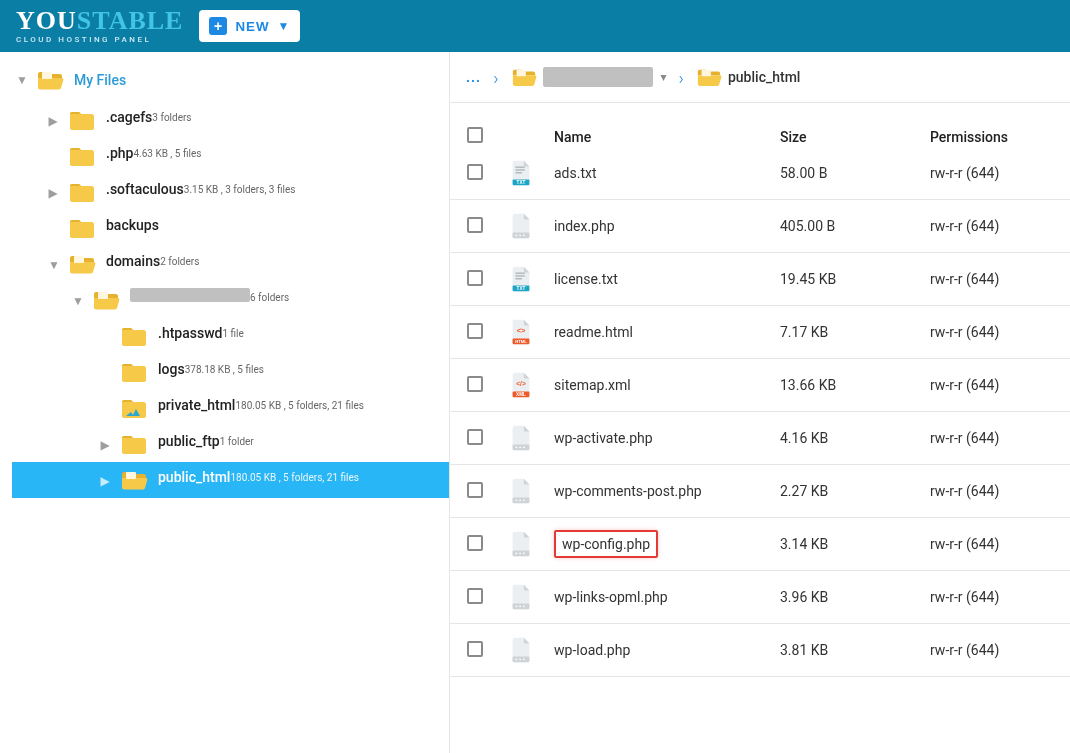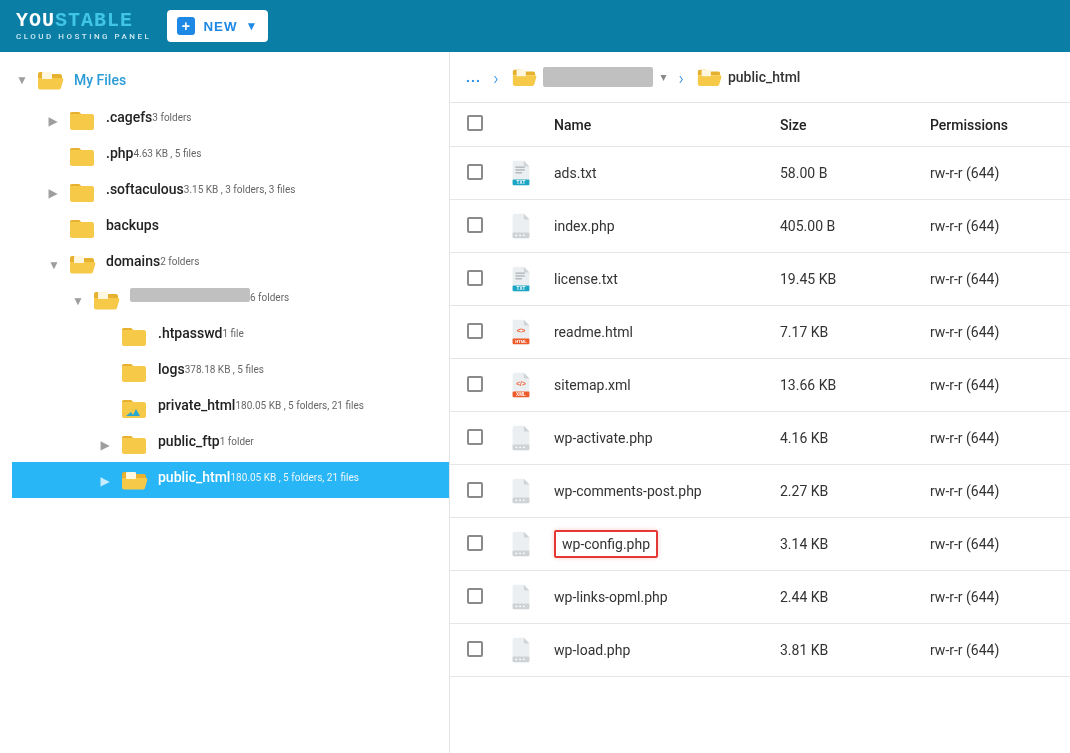--- a/index.html
+++ b/index.html
@@ -12,21 +12,21 @@
     --border:#e5e5e5;
     --row-hover:#f7f7f7;
     --breadcrumb-blue:#1e88e5;
     --highlight-red:#e53935;
     --tree-link:#2a9bd6;
   }
   html,body{margin:0;padding:0;font-family:Roboto,"Segoe UI",Arial,sans-serif;font-size:14px;color:var(--text);background:#fff;height:100%;}
   *{box-sizing:border-box;}
   .header{background:var(--brand-teal);height:52px;display:flex;align-items:center;padding:0 16px;gap:16px;}
   .logo{display:flex;flex-direction:column;line-height:1;color:#fff;}
-  .logo-main{font-family:Liberation Mono, monospace;font-weight:800;font-size:20px;letter-spacing:1px;}
+  .logo-main{font-family:Liberation Serif, serif;font-weight:800;font-size:26px;letter-spacing:1px;}
   .logo-main .accent{color:var(--accent-cyan);}
   .logo-sub{font-size:8px;letter-spacing:2.5px;color:#cfeaf4;margin-top:2px;font-weight:500;}
   .new-btn{background:#fff;border:none;border-radius:4px;height:32px;display:flex;align-items:center;padding:0 10px;gap:8px;cursor:pointer;font-weight:700;color:var(--breadcrumb-blue);letter-spacing:1px;}
   .new-btn .plus{background:var(--breadcrumb-blue);color:#fff;width:18px;height:18px;border-radius:3px;display:flex;align-items:center;justify-content:center;font-size:14px;font-weight:700;}
   .new-btn .caret{font-size:12px;color:var(--breadcrumb-blue);}
   .workspace{display:flex;height:calc(100% - 52px);}
   .sidebar{width:450px;border-right:1px solid var(--border);overflow:auto;padding:12px 0 12px 12px;}
   .tree-root{display:flex;align-items:center;gap:10px;padding:4px 0 10px 4px;}
   .tree-root .arrow{color:#9e9e9e;font-size:12px;width:10px;}
   .tree-root .label{color:var(--tree-link);font-weight:500;}
@@ -49,21 +49,21 @@
   .breadcrumb{display:flex;align-items:center;gap:12px;padding:14px 16px;}
   .breadcrumb .ellipsis{color:var(--breadcrumb-blue);cursor:pointer;font-weight:700;letter-spacing:1px;}
   .breadcrumb .sep{color:var(--breadcrumb-blue);font-size:18px;font-weight:300;}
   .breadcrumb .bc-item{display:flex;align-items:center;gap:6px;cursor:pointer;}
   .breadcrumb .bc-label{color:#333;font-weight:500;}
   .breadcrumb .redact-bc{background:#c0c0c0;width:110px;height:20px;border-radius:2px;}
   .bc-caret{color:#888;font-size:12px;padding-left:2px;}
   .table-wrap{flex:1;overflow:auto;border-top:1px solid var(--border);}
   table{width:100%;border-collapse:collapse;}
   th,td{text-align:left;padding:12px 10px;font-weight:400;}
-  thead th{color:#222;font-weight:500;border-bottom:1px solid var(--border);position:sticky;top:0;background:#fff;}
+  thead th{color:#222;font-weight:500;border-bottom:1px solid var(--border);position:sticky;top:12px;background:#fff;}
   tbody td{border-bottom:1px solid var(--border);color:#333;}
   .col-check{width:50px;text-align:center;}
   .col-icon{width:44px;}
   .col-name{width:auto;}
   .col-size{width:150px;}
   .col-perm{width:150px;}
   .chk{width:16px;height:16px;border:2px solid #8a8a8a;border-radius:2px;display:inline-block;}
   .file-ico{width:22px;height:28px;display:block;}
   .hl{border:2px solid var(--highlight-red);padding:4px 6px;border-radius:2px;box-shadow:0 0 4px rgba(229,57,53,.25);}
   .bc-folder{width:26px;height:22px;}
@@ -405,21 +405,21 @@
               <td class="col-perm">rw-r-r (644)</td>
             </tr>
             <tr>
               <td class="col-check"><span class="chk"></span></td>
               <td class="col-icon">
                 <span class="file-ico"><svg viewBox="0 0 22 30" width="22" height="28">
                     <use href="#file-generic"></use>
                   </svg></span>
               </td>
               <td class="col-name"><span>wp-links-opml.php</span></td>
-              <td class="col-size">2.44 KB</td>
+              <td class="col-size">3.96 KB</td>
               <td class="col-perm">rw-r-r (644)</td>
             </tr>
             <tr>
               <td class="col-check"><span class="chk"></span></td>
               <td class="col-icon">
                 <span class="file-ico"><svg viewBox="0 0 22 30" width="22" height="28">
                     <use href="#file-generic"></use>
                   </svg></span>
               </td>
               <td class="col-name"><span>wp-load.php</span></td>

